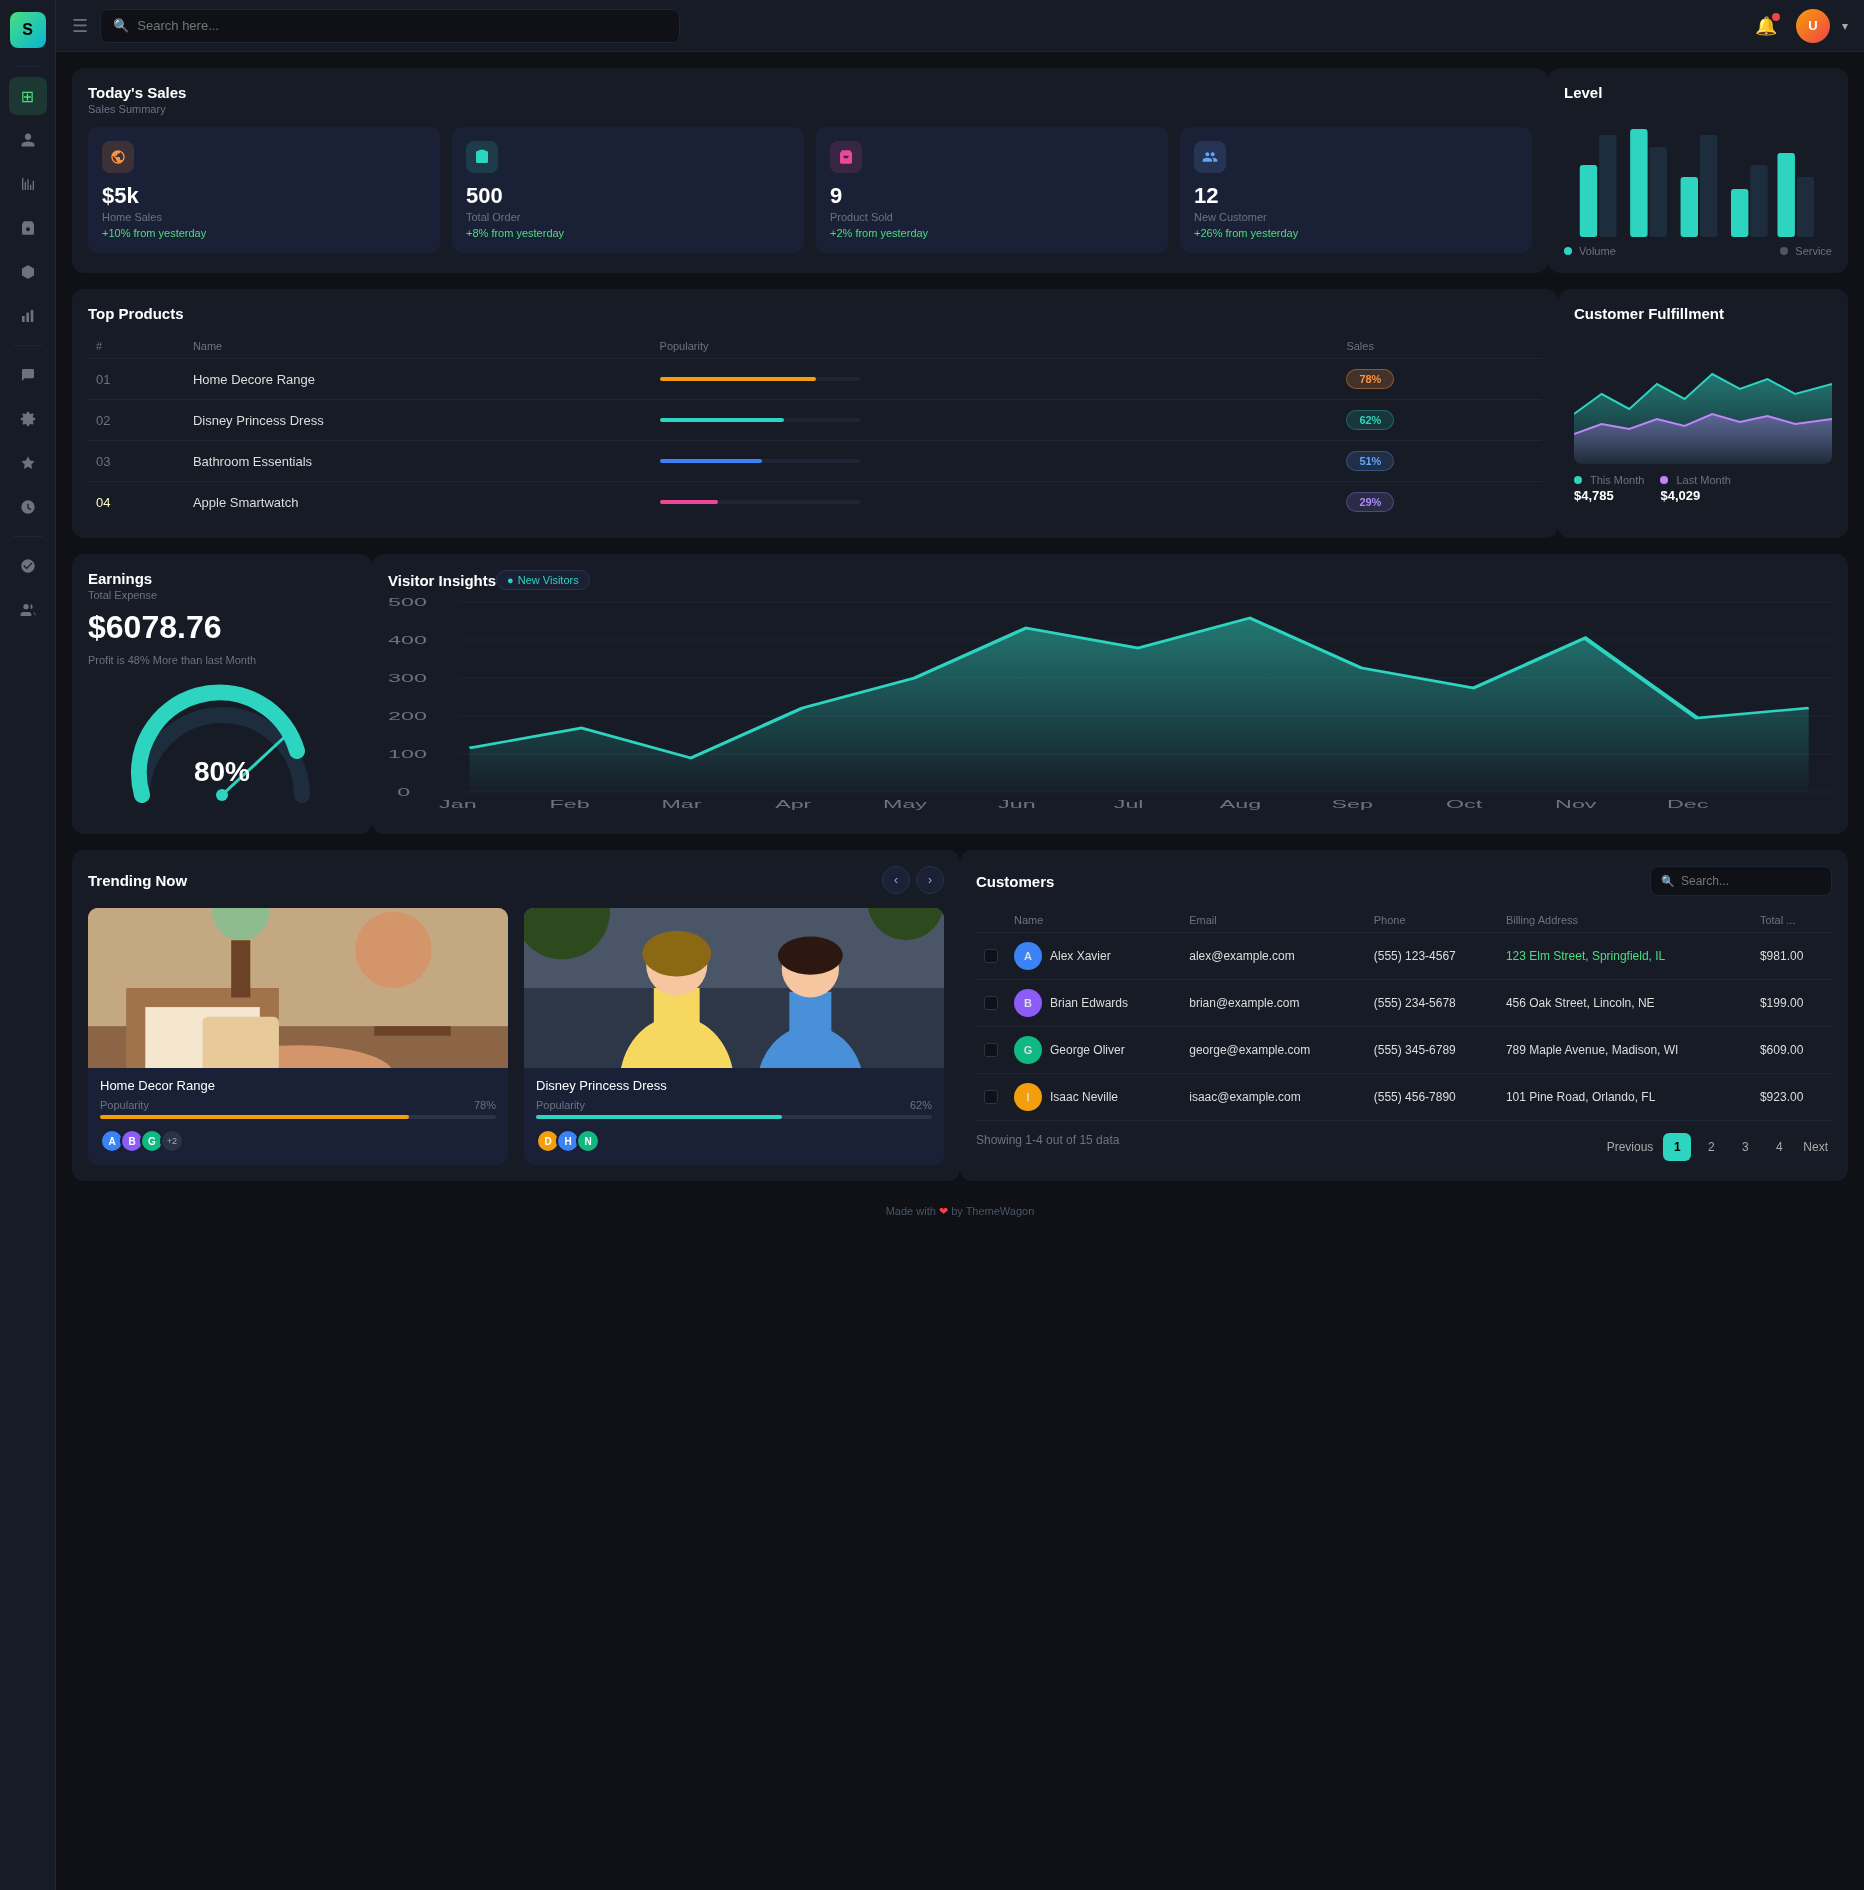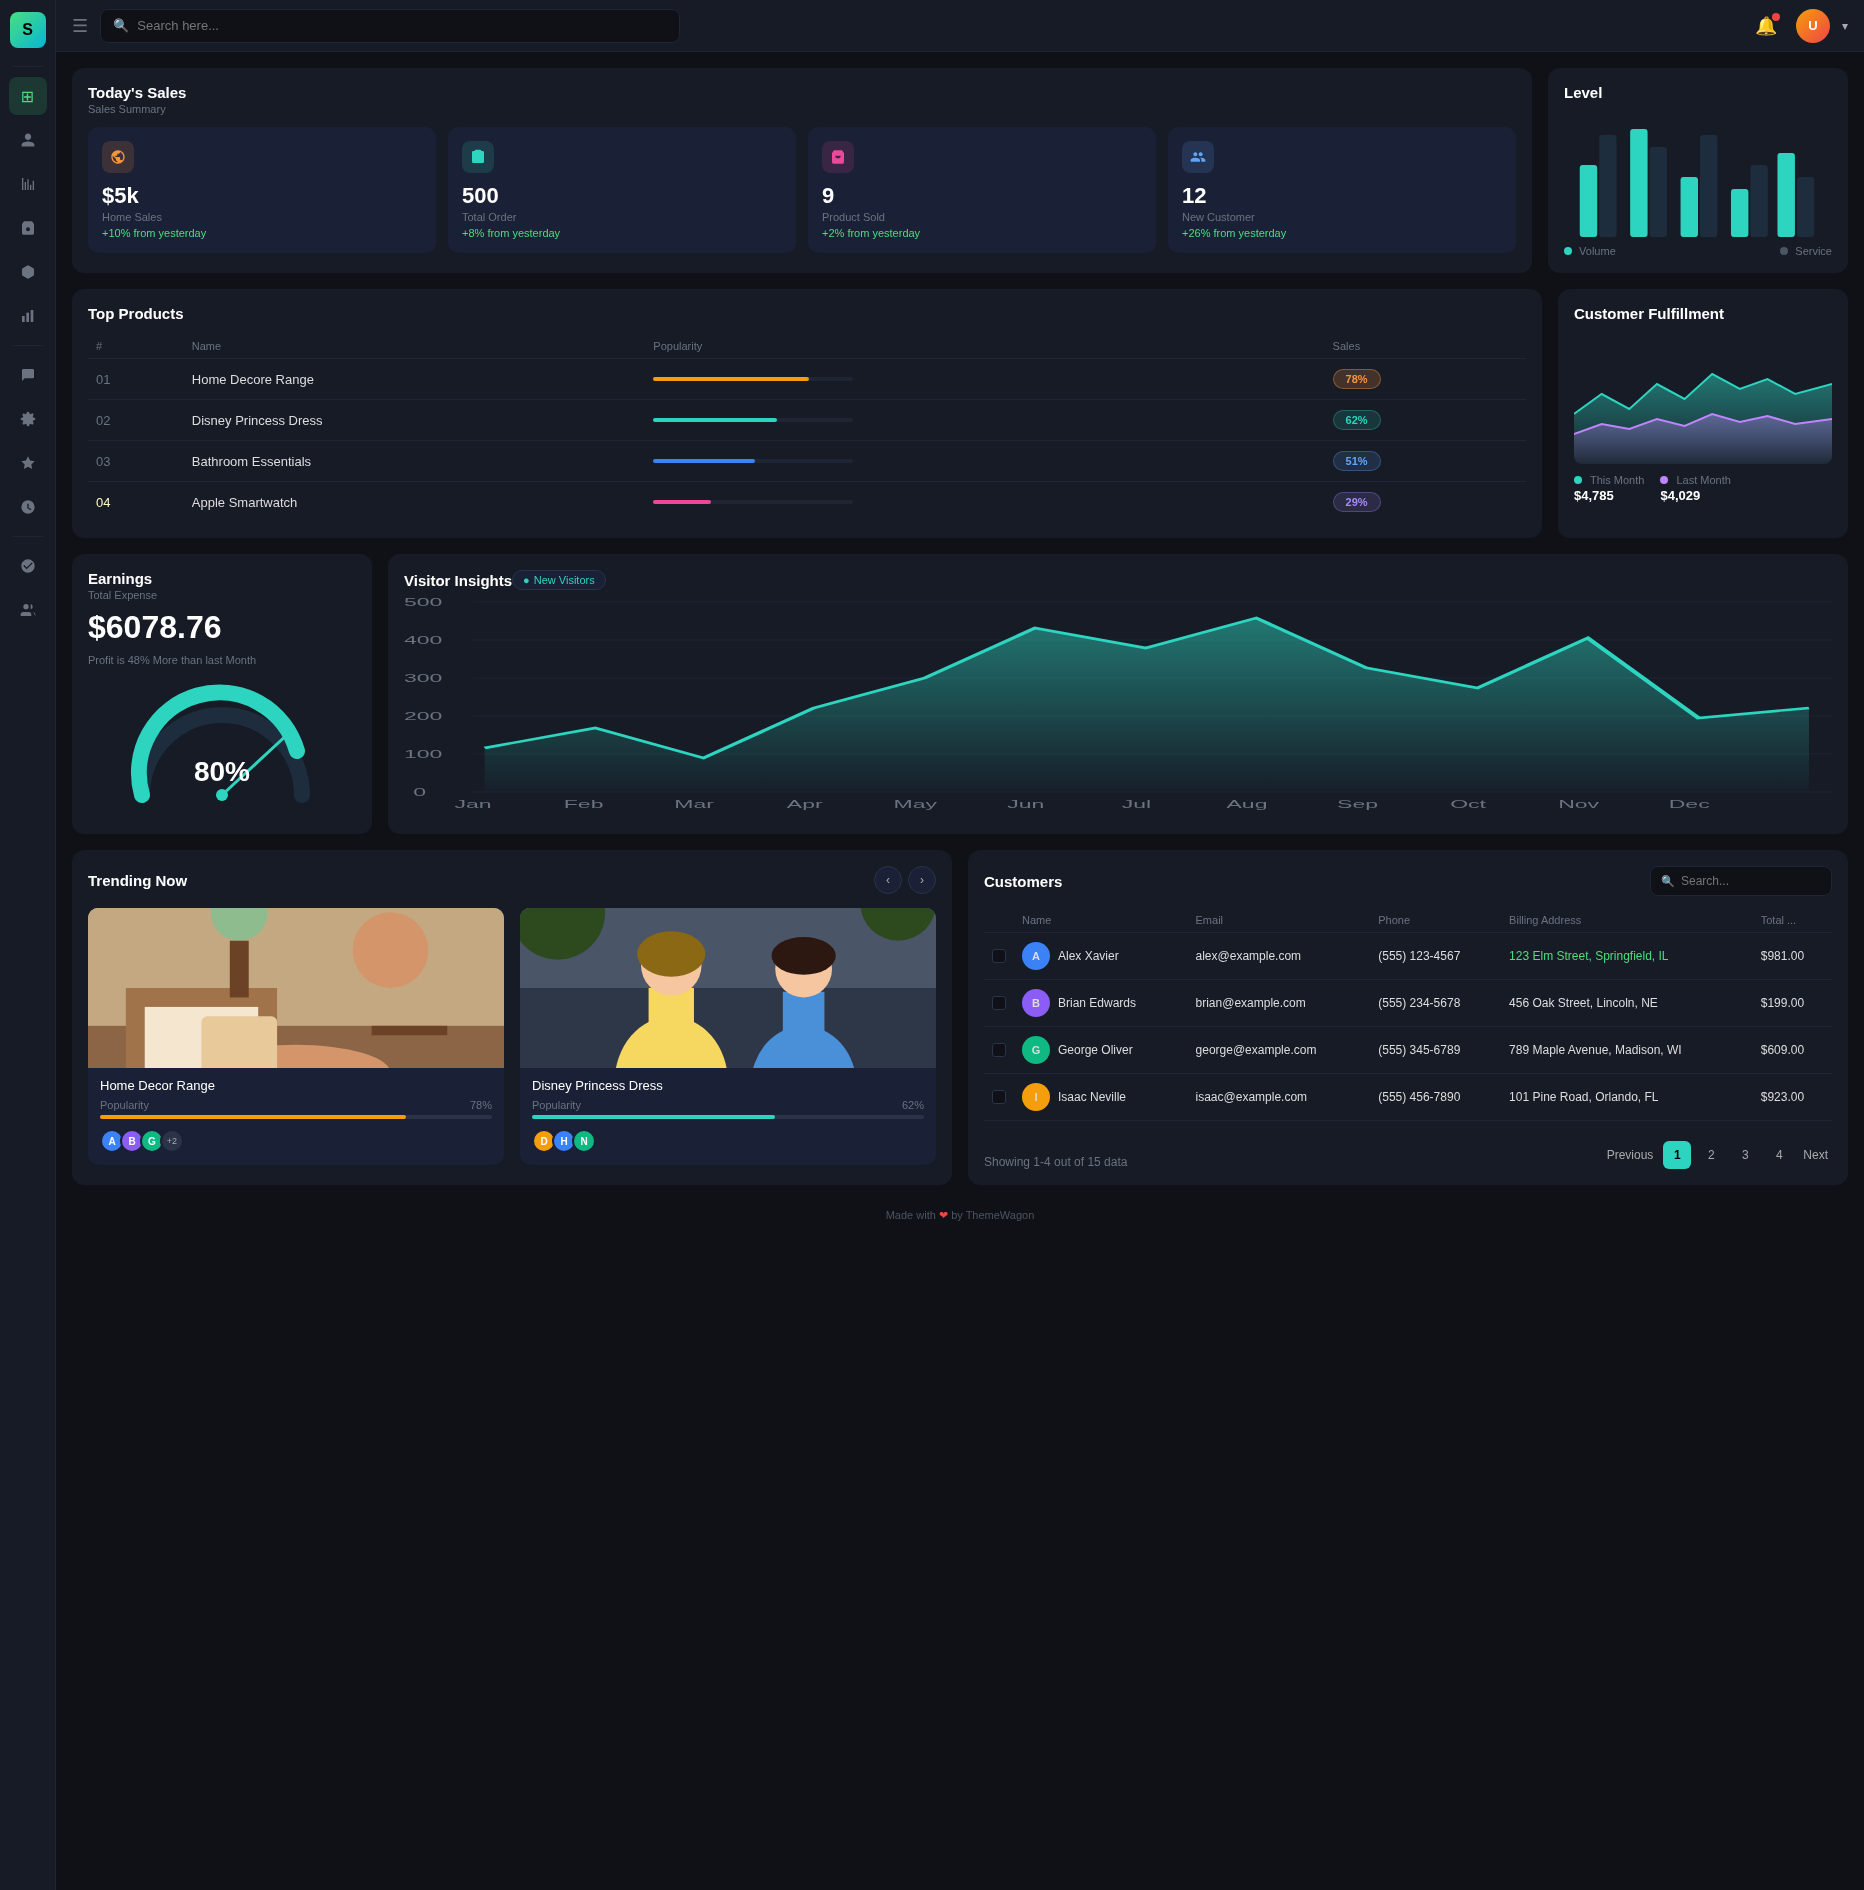--- a/index.html
+++ b/index.html
@@ -24,21 +24,21 @@
     .header-right { margin-left: auto; display: flex; align-items: center; gap: 12px; }
     .notif-icon { width: 34px; height: 34px; display: flex; align-items: center; justify-content: center; color: #aaa; font-size: 18px; position: relative; cursor: pointer; }
     .notif-dot { width: 8px; height: 8px; background: #ef4444; border-radius: 50%; position: absolute; top: 4px; right: 4px; }
     .avatar { width: 34px; height: 34px; border-radius: 50%; background: linear-gradient(135deg, #f59e0b, #ef4444); overflow: hidden; cursor: pointer; }
     .chevron-icon { color: #aaa; font-size: 12px; cursor: pointer; }
 
     
     .content { flex: 1; overflow-y: auto; padding: 16px; display: flex; flex-direction: column; gap: 16px; background: #0f1117; }
 
     
-    .row { display: flex; gap: 16px; }
+    .row { display: flex; }
     .card { background: #161b26; border-radius: 12px; padding: 16px; }
 
     
     .sales-section { flex: 1; }
     .section-title { font-size: 15px; font-weight: 600; color: #fff; }
     .section-subtitle { font-size: 11px; color: #6b7280; margin-top: 2px; }
     .stat-cards { display: flex; gap: 12px; margin-top: 12px; }
     .stat-card { flex: 1; background: #1a2035; border-radius: 10px; padding: 14px; }
     .stat-icon { width: 32px; height: 32px; border-radius: 8px; display: flex; align-items: center; justify-content: center; font-size: 14px; margin-bottom: 10px; }
     .stat-icon.orange { background: rgba(251,146,60,0.15); color: #fb923c; }
@@ -116,21 +116,21 @@
     .customers-header { display: flex; justify-content: space-between; align-items: center; margin-bottom: 12px; }
     .customer-search { background: #0f1117; border: 1px solid #1e2535; border-radius: 8px; display: flex; align-items: center; padding: 0 10px; gap: 6px; height: 30px; }
     .customer-search input { background: none; border: none; outline: none; color: #aaa; font-size: 12px; width: 140px; }
     .customers-table { width: 100%; border-collapse: collapse; }
     .customers-table th { text-align: left; font-size: 11px; color: #6b7280; padding: 6px 8px; font-weight: 500; border-bottom: 1px solid #1e2535; }
     .customers-table td { padding: 9px 8px; border-bottom: 1px solid #1e2535; font-size: 12px; color: #ddd; }
     .customer-name-cell { display: flex; align-items: center; gap: 8px; }
     .cust-avatar { width: 28px; height: 28px; border-radius: 50%; display: flex; align-items: center; justify-content: center; font-size: 11px; font-weight: 700; flex-shrink: 0; }
     .checkbox-cell { width: 30px; }
     .checkbox-sq { width: 14px; height: 14px; border: 1px solid #2a3347; border-radius: 3px; background: #0f1117; cursor: pointer; }
-    .pagination { display: flex; justify-content: space-between; align-items: flex-end; margin-top: 20px; font-size: 12px; color: #6b7280; }
+    .pagination { display: flex; justify-content: space-between; align-items: flex-start; margin-top: 12px; font-size: 12px; color: #6b7280; }
     .page-nav { display: flex; align-items: center; gap: 6px; }
     .page-btn { width: 28px; height: 28px; border-radius: 6px; display: flex; align-items: center; justify-content: center; font-size: 12px; cursor: pointer; }
     .page-btn.active { background: #2dd4bf; color: #000; font-weight: 700; }
     .page-btn:not(.active) { color: #aaa; }
     .page-text-btn { color: #aaa; cursor: pointer; padding: 0 4px; }
 
     
     .footer { text-align: center; font-size: 11px; color: #4b5563; padding: 8px 0 4px; }
     .footer span.heart { color: #ef4444; }
 

